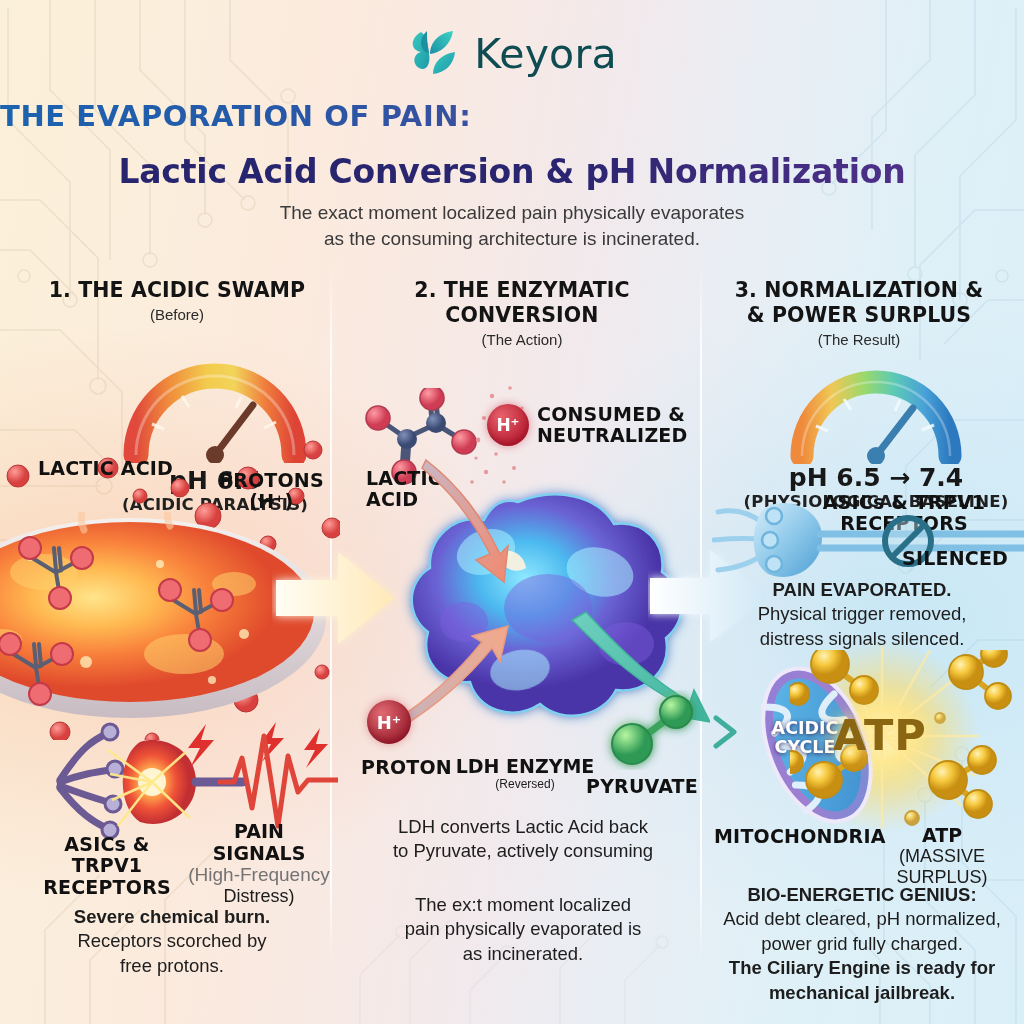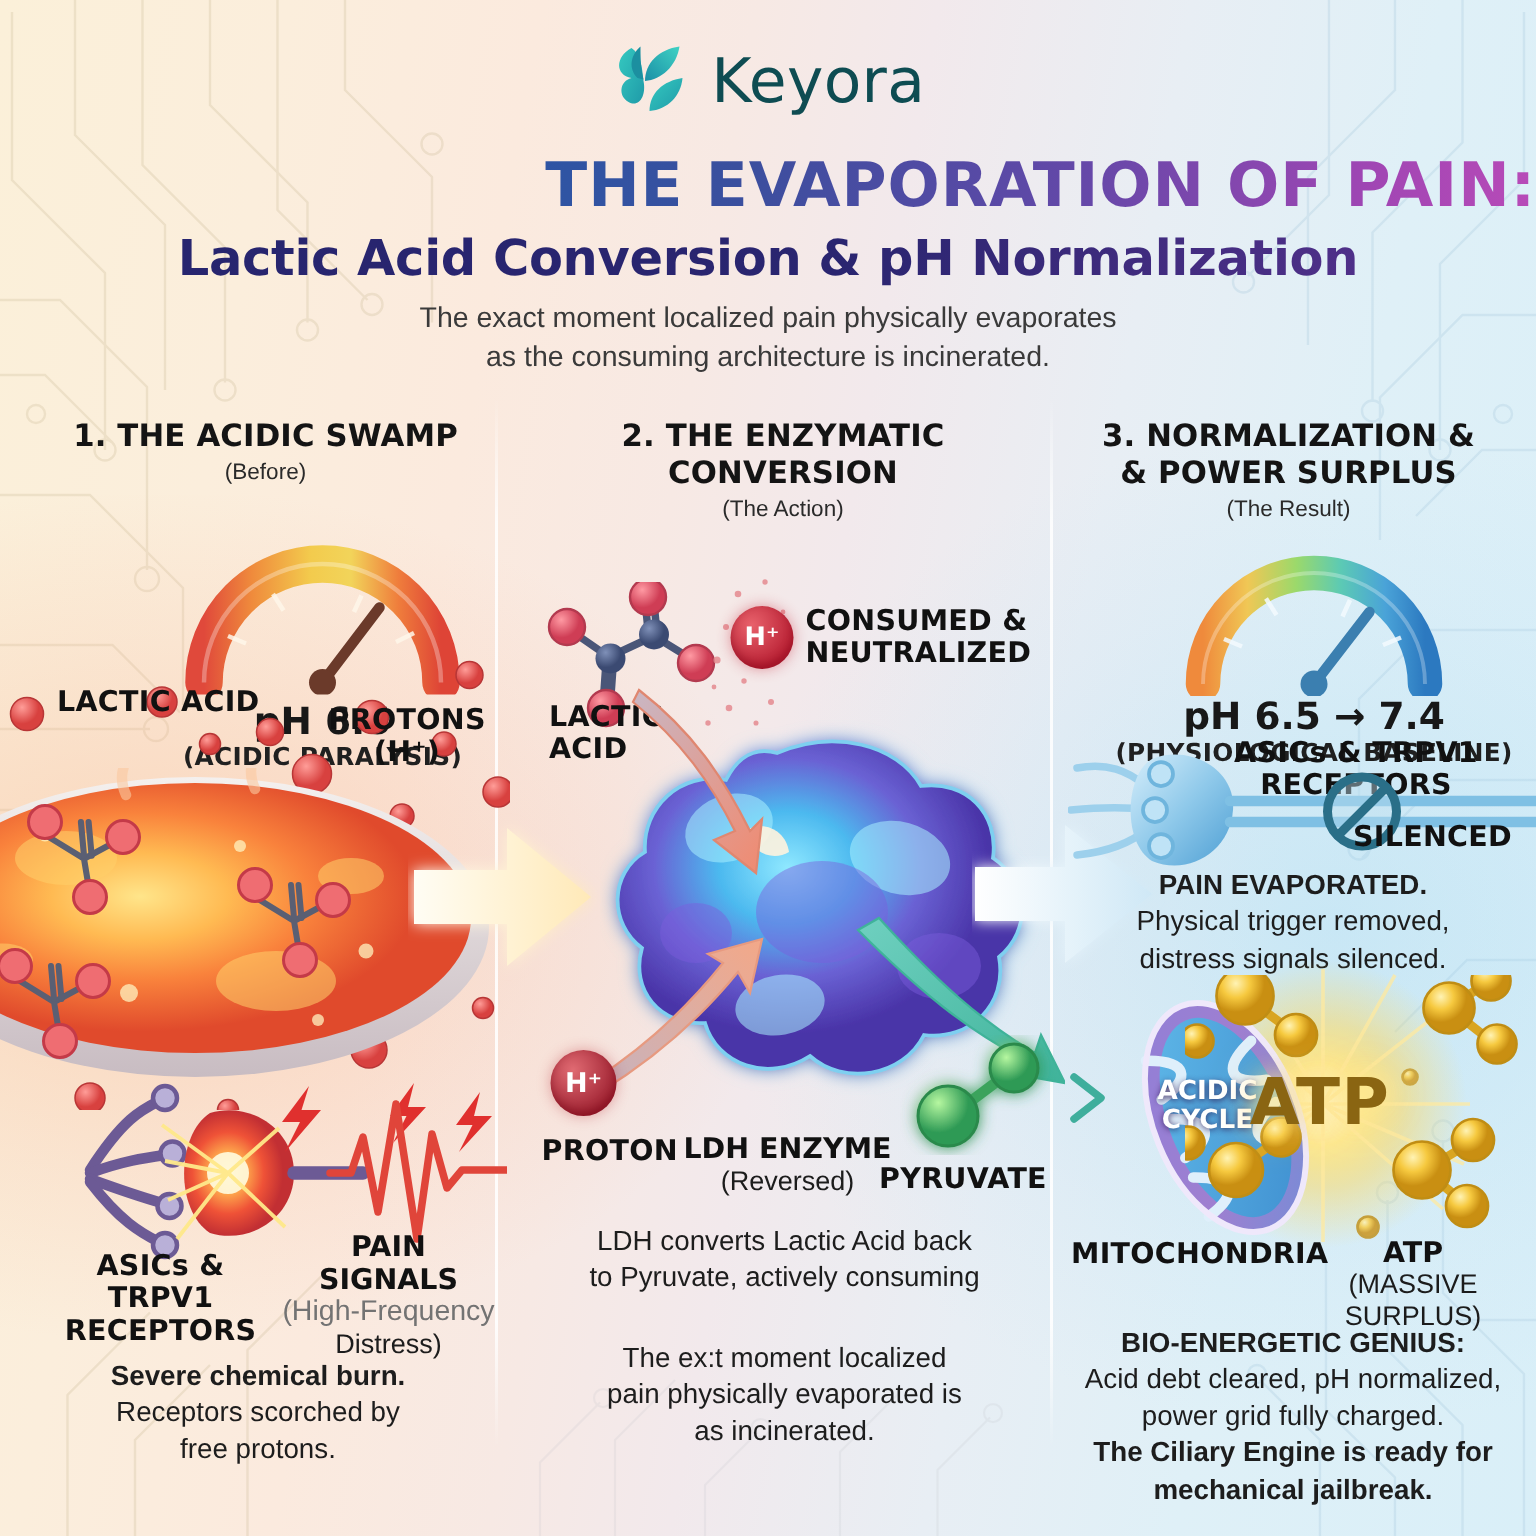--- a/index.html
+++ b/index.html
@@ -28,22 +28,22 @@
   
   .logo-wrap{
     position:absolute;top:28px;left:0;right:0;
     display:flex;align-items:center;justify-content:center;gap:13px;
   }
   .logo-text{
     font-size:41px;font-weight:400;letter-spacing:.2px;color:#0e4c52;
     font-family:"DejaVu Sans",sans-serif;
   }
   .title-main{
-    position:absolute;top:99px;left:0;right:0;text-align:right;
-    font-size:41px;font-weight:bold;letter-spacing:.6px;
+    position:absolute;top:99px;left:0;right:0;text-align:left;
+    font-size:29px;font-weight:bold;letter-spacing:.6px;
     background:linear-gradient(90deg,#1c63b0 0%,#2559a8 26%,#3a4f9e 48%,#6348a8 70%,#a246b4 90%,#b84bb8 100%);
     -webkit-background-clip:text;background-clip:text;color:transparent;
     font-family:"DejaVu Sans",sans-serif;
   }
   .title-sub{
     position:absolute;top:152px;left:0;right:0;text-align:center;
     font-size:33px;font-weight:bold;letter-spacing:-.2px;
     background:linear-gradient(90deg,#26256e 0%,#2a2570 55%,#4b2f86 85%,#5d3392 100%);
     -webkit-background-clip:text;background-clip:text;color:transparent;
     font-family:"DejaVu Sans",sans-serif;
@@ -540,21 +540,21 @@
     </defs>
     <path d="M36 10 C72 38 92 68 110 104 L118 96 L114 132 L86 110 L100 104 C84 72 64 44 32 18 Z" fill="url(#sal)" stroke="#e08770" stroke-width="1.5"></path>
     <path d="M6 270 C40 248 68 222 92 192 L82 186 L118 176 L110 212 L102 198 C76 230 46 256 10 278 Z" fill="url(#sal2)" stroke="#e79a80" stroke-width="1.5"></path>
     <path d="M182 170 C222 210 254 236 292 256 L286 266 L320 272 L304 240 L300 252 C266 232 236 206 196 162 Z" fill="url(#tealg)" stroke="#3fb39a" stroke-width="1.5"></path>
   </svg>
 
   <div class="badge hplus-low">H⁺</div>
   <div class="lbl" style="left:361px;top:757px;font-size:19px;">PROTON</div>
   <div style="position:absolute;left:455px;top:755px;text-align:center;width:140px;">
     <div style="font-size:19px;font-weight:bold;color:#111;font-family:'DejaVu Sans',sans-serif;">LDH ENZYME</div>
-    <div style="font-size:18px;color:#1c1c1c;">(Reversed)</div>
+    <div style="font-size:12px;color:#1c1c1c;">(Reversed)</div>
   </div>
 
   <svg class="svgfit" style="left:600px;top:690px;width:110px;height:80px;">
     <defs>
       <radialGradient id="grn" cx="34%" cy="28%">
         <stop offset="0" stop-color="#b6f7a0"></stop>
           <stop offset="1" stop-color="#2e9a55"></stop>
       </radialGradient>
       <filter id="grnGlow" x="-50%" y="-50%" width="200%" height="200%">
         <feGaussianBlur stdDeviation="5" result="b"></feGaussianBlur>

